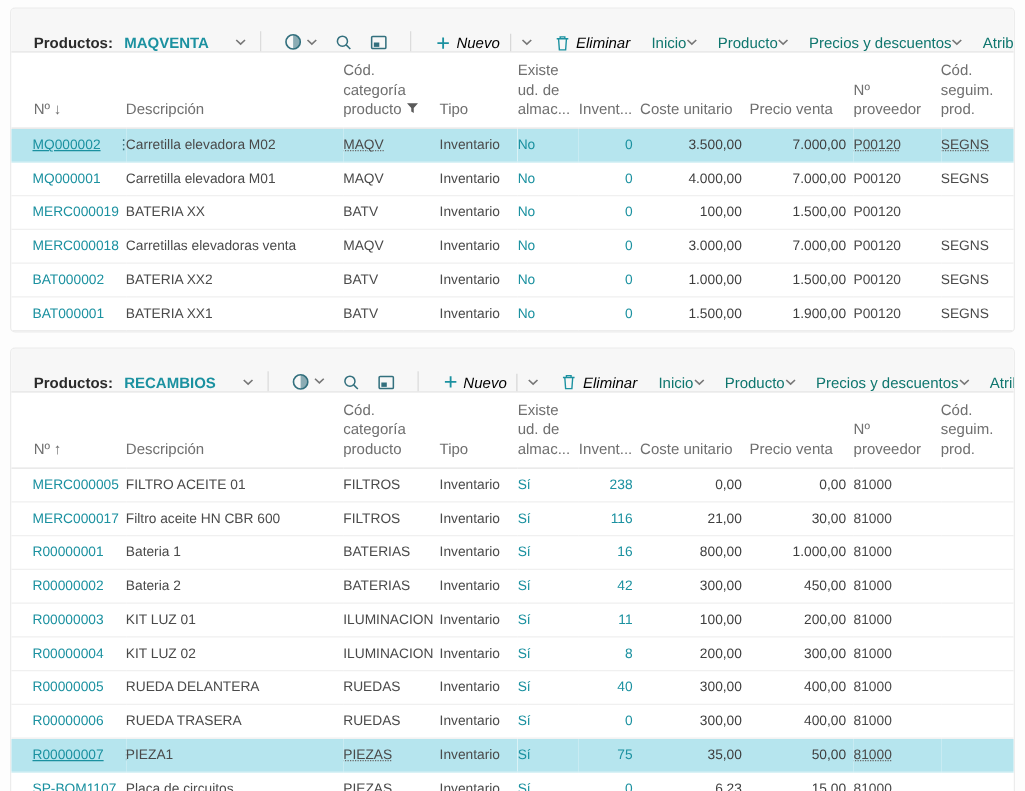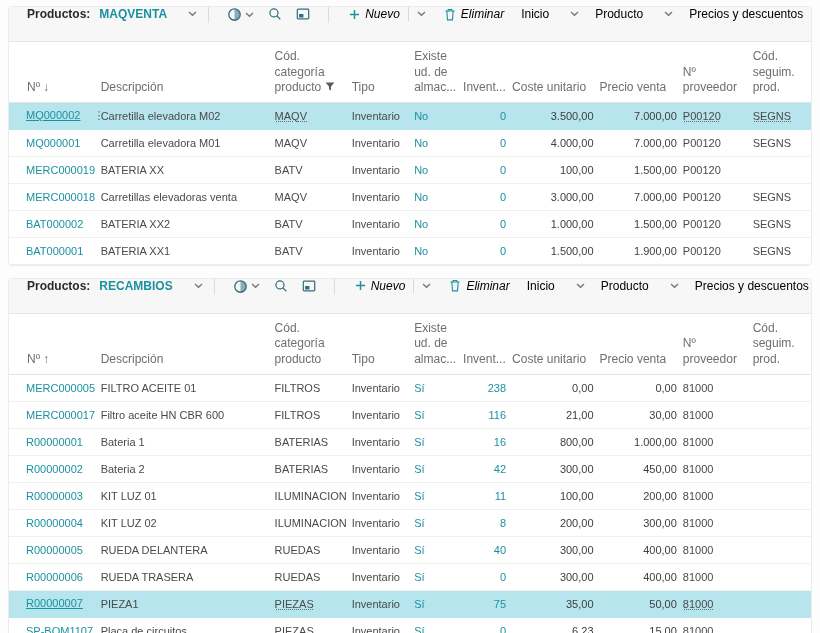--- a/index.html
+++ b/index.html
@@ -7,33 +7,33 @@
     width:820px;height:633px;background:#fdfdfd;
     font-family:"Liberation Sans", sans-serif;
     -webkit-font-smoothing:antialiased;overflow:hidden;
   }
   .panel{
     width:802px;margin:6px auto 12px auto;background:#fff;
     border:1px solid #ececec;border-radius:4px;overflow:hidden;
   }
   
   .toolbar{
-    display:flex;align-items:flex-start;height:34px;
+    display:flex;align-items:flex-end;height:34px;
     padding:0 8px 0 18px;background:#f7f7f7;
     border-bottom:1px solid #e6e6e6;font-size:12px;color:#333;
     white-space:nowrap;
   }
   .caption{font-weight:bold;color:#2b2b2b;margin-right:9px;}
   .view-filter{display:flex;align-items:center;gap:21px;font-weight:bold;cursor:pointer;}
   .view-filter .vf-label{color:#1b91a0;}
   .vsep{width:1px;height:16px;background:#dcdcdc;margin:0 11px;flex:none;}
   .icon-btn{display:flex;align-items:center;gap:3px;margin:0 7px;cursor:pointer;}
   .action{display:flex;align-items:center;gap:5px;margin:0 9px;cursor:pointer;color:#000000;font-style:italic;}
   .action .divider{width:1px;height:14px;background:#d8d8d8;margin:0 3px;}
-  .menu-item{display:flex;align-items:center;gap:21px;margin:0 8px;cursor:pointer;color:#000000;}
+  .menu-item{display:flex;align-items:center;gap:0;margin:0 8px;cursor:pointer;color:#0f766e;}
   .ic{display:inline-flex;align-items:center;line-height:0;}
   
   table{width:100%;border-collapse:collapse;table-layout:fixed;font-size:11px;}
   thead th{
     font-weight:normal;color:#6f6f6f;font-size:12px;text-align:left;
     vertical-align:bottom;padding:7px 6px 6px 0;line-height:1.3;
     white-space:pre-line;border-bottom:1px solid #e4e4e4;
   }
   thead th.al-right{text-align:left;}
   thead th.first{padding-left:18px;}

